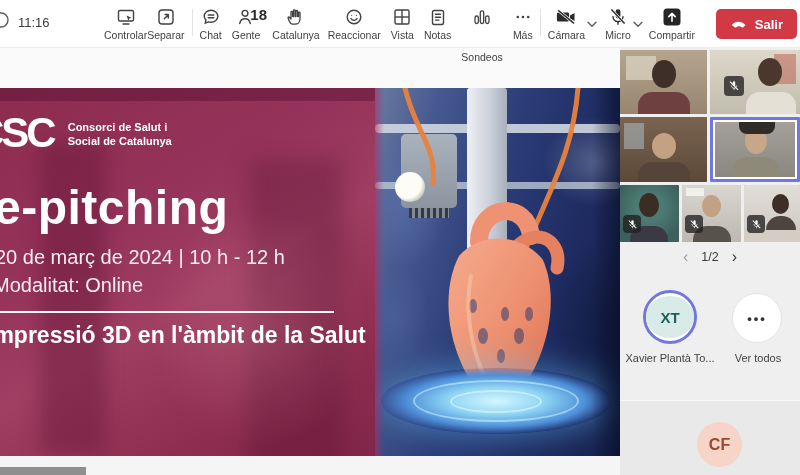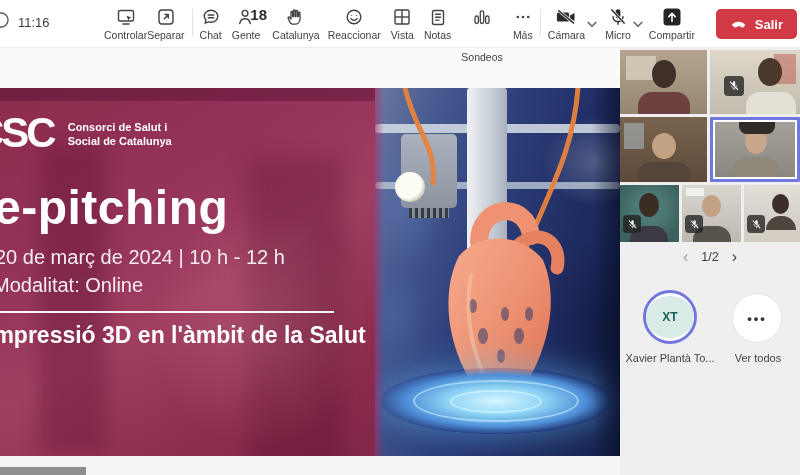--- a/index.html
+++ b/index.html
@@ -101,21 +101,21 @@
                background:rgba(32,32,32,.78); display:flex; align-items:center; justify-content:center; }
   .pagination { position:absolute; left:0; top:200px; width:100%; display:flex; align-items:center;
                 justify-content:center; gap:13px; }
   .pg-prev { color:#a0a0a0; font-size:16px; cursor:pointer; }
   .pg-next { color:#3b3b3b; font-size:16px; cursor:pointer; }
   .pg-cur { color:#3b3b3b; font-size:12.5px; }
   .xt-ring { position:absolute; left:23px; top:242px; width:54px; height:54px; border-radius:50%;
              border:3px solid #7177dd; background:#fff; display:flex; align-items:center;
              justify-content:center; cursor:pointer; }
   .xt-circle { width:52px; height:42px; border-radius:50%; background:#d8ebe6; display:flex;
-               align-items:center; justify-content:center; font-size:12px; font-weight:600; color:#1d6159; }
+               align-items:center; justify-content:center; font-size:15px; font-weight:600; color:#1d6159; }
   .vertodos { position:absolute; left:112px; top:245px; width:50px; height:50px; border-radius:50%;
               background:#fff; border:1px solid #e4e4e4; display:flex; align-items:center;
               justify-content:center; cursor:pointer; }
   .vt-dots { font-size:13px; font-weight:700; color:#333; letter-spacing:2px; }
   .av-label { position:absolute; top:304px; font-size:11px; color:#424242; text-align:center;
               white-space:nowrap; overflow:hidden; }
   .xt-label { left:2px; width:96px; }
   .vt-label { left:100px; width:76px; }
   .bottom-section { position:absolute; left:0; top:352px; width:100%; height:75px; background:#e9e9e9;
                     border-top:1px solid #f8f8f8; }
@@ -478,15 +478,18 @@
 
     <div class="xt-ring">
       <div class="xt-circle">XT</div>
     </div>
     <div class="vertodos">
       <span class="vt-dots">•••</span>
     </div>
     <div class="av-label xt-label">Xavier Plantà To...</div>
     <div class="av-label vt-label">Ver todos</div>
 
+    <div class="bottom-section">
+      <div class="cf-circle">CF</div>
+    </div>
   </div>
 
 </div>
 
 </body></html>

